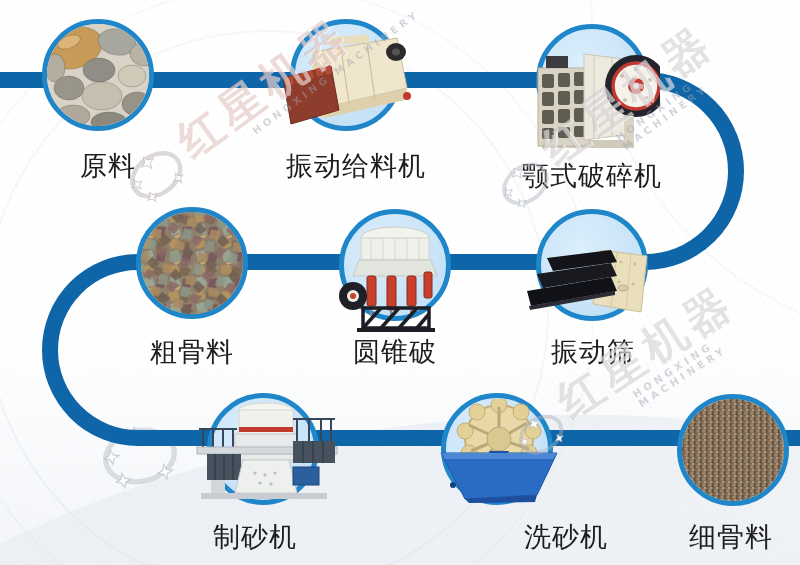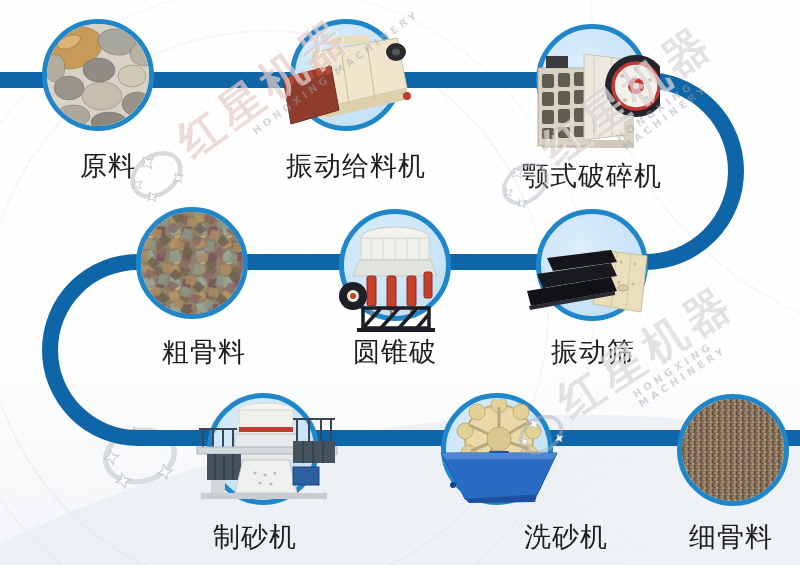--- a/index.html
+++ b/index.html
@@ -27,21 +27,21 @@
   .photo{background:#ddd8cb;}
   .photo svg{display:block;width:102px;height:102px;}
   .machine-art{position:absolute;z-index:4;pointer-events:none;}
   .label{position:absolute;z-index:5;width:220px;text-align:center;
     font-size:27px;letter-spacing:1px;color:#1d1d1d;}
   
   .c1{left:42px;top:19px;} .c2{left:290px;top:19px;} .c3{left:536px;top:24px;}
   .c4{left:136px;top:207px;} .c5{left:339px;top:209px;} .c6{left:536px;top:209px;}
   .c7{left:207px;top:393px;} .c8{left:441px;top:393px;} .c9{left:677px;top:394px;}
   .l1{left:-2px;top:148px;} .l2{left:246px;top:148px;} .l3{left:482px;top:158px;}
-  .l4{left:94px;top:334px;} .l5{left:285px;top:334px;font-family:Liberation Serif, serif;} .l6{left:483px;top:334px;font-family:Liberation Serif, serif;}
+  .l4{left:82px;top:334px;} .l5{left:285px;top:334px;font-family:Liberation Serif, serif;} .l6{left:483px;top:334px;font-family:Liberation Serif, serif;}
   .l7{left:145px;top:519px;} .l8{left:388px;top:519px;text-align:right;} .l9{left:621px;top:519px;}
   
   .wm{position:absolute;z-index:6;display:flex;align-items:center;gap:8px;
     pointer-events:none;transform-origin:30px 50%;}
   .wm-cn{font-size:44px;font-weight:bold;letter-spacing:6px;line-height:1;
     color:rgba(167,160,162,0.30);text-shadow:1px 1px 0 rgba(255,255,255,0.6);}
   .wm.warm .wm-cn{color:rgba(194,137,127,0.30);}
   .wm-en{display:block;font-size:10px;font-weight:bold;letter-spacing:4px;
     color:rgba(158,165,178,0.45);margin:2px 0 0 66px;}
   .wm1{left:126px;top:146px;transform:rotate(-36deg);}

